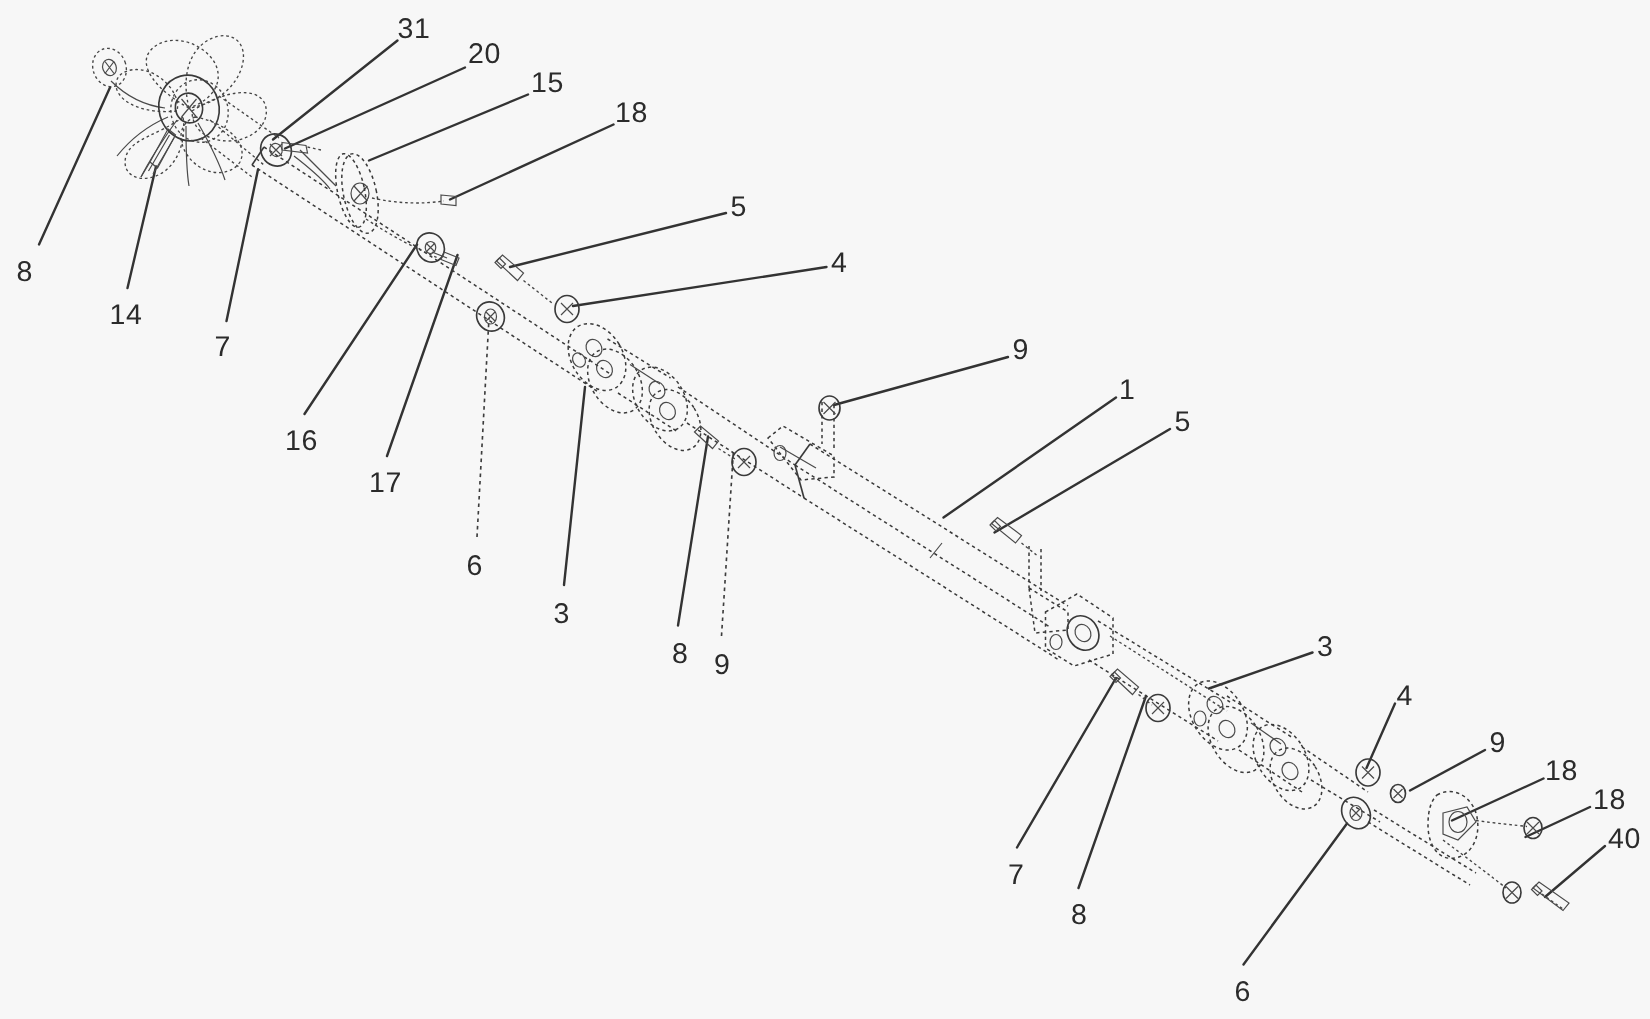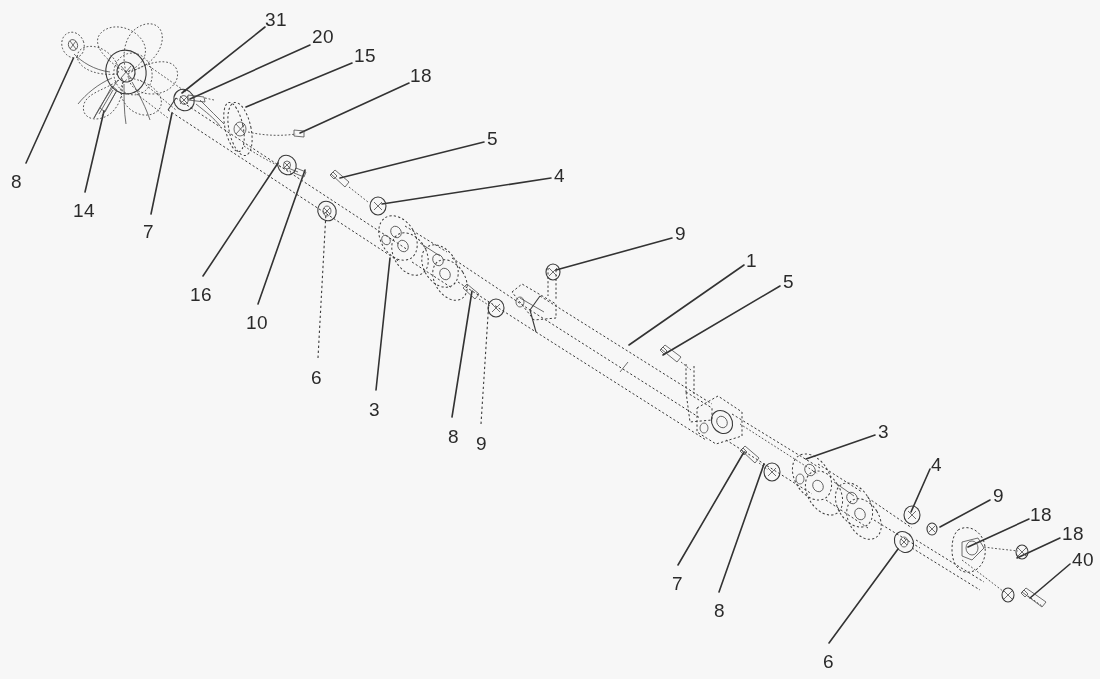--- a/index.html
+++ b/index.html
@@ -281,21 +281,21 @@
 
   <div>
     <div class="callout-label" style="left:11px;top:172px">8</div>
     <div class="callout-label" style="left:73px;top:201px">14</div>
     <div class="callout-label" style="left:143px;top:222px">7</div>
     <div class="callout-label" style="left:265px;top:10px">31</div>
     <div class="callout-label" style="left:312px;top:27px">20</div>
     <div class="callout-label" style="left:354px;top:46px">15</div>
     <div class="callout-label" style="left:410px;top:66px">18</div>
     <div class="callout-label" style="left:190px;top:285px">16</div>
-    <div class="callout-label" style="left:246px;top:313px">10</div>
+    <div class="callout-label" style="left:246px;top:313px">17</div>
     <div class="callout-label" style="left:311px;top:368px">6</div>
     <div class="callout-label" style="left:369px;top:400px">3</div>
     <div class="callout-label" style="left:448px;top:427px">8</div>
     <div class="callout-label" style="left:476px;top:434px">9</div>
     <div class="callout-label" style="left:487px;top:129px">5</div>
     <div class="callout-label" style="left:554px;top:166px">4</div>
     <div class="callout-label" style="left:675px;top:224px">9</div>
     <div class="callout-label" style="left:746px;top:251px">1</div>
     <div class="callout-label" style="left:783px;top:272px">5</div>
     <div class="callout-label" style="left:672px;top:574px">7</div>

